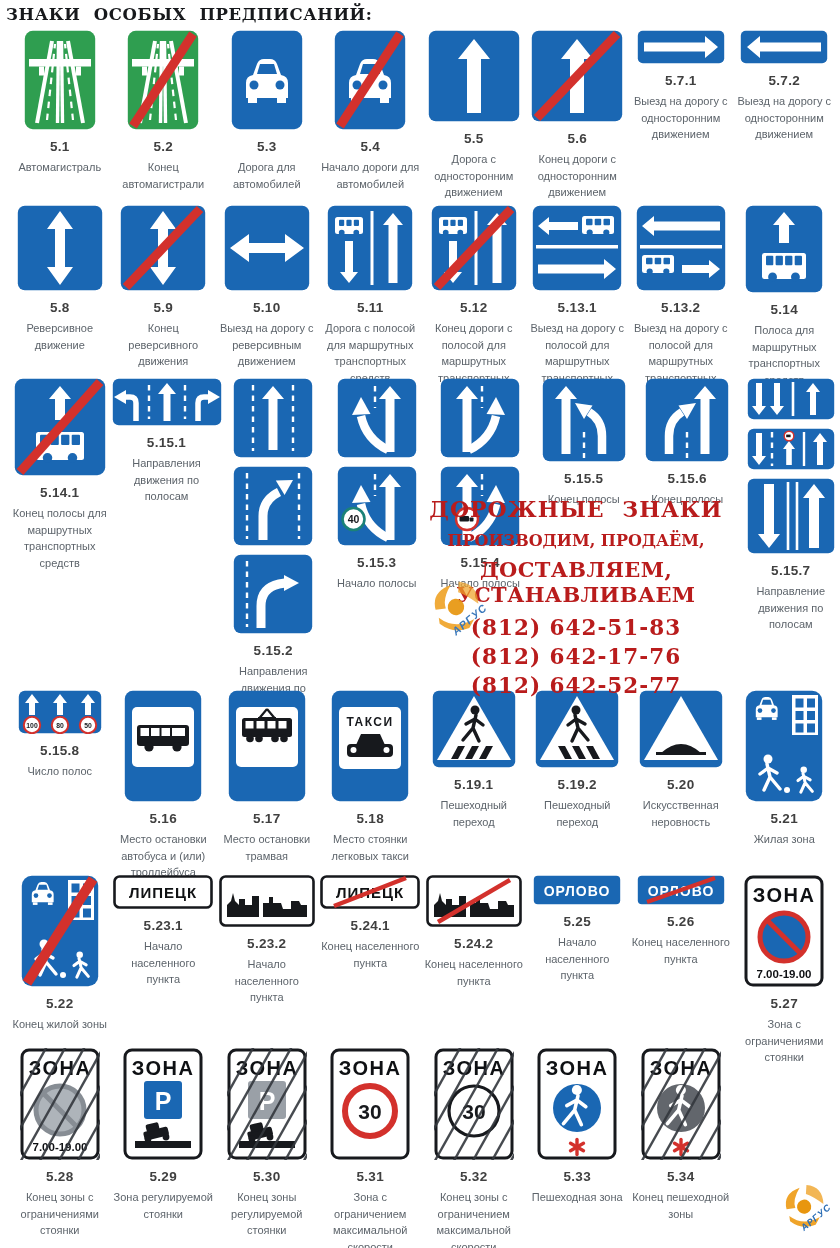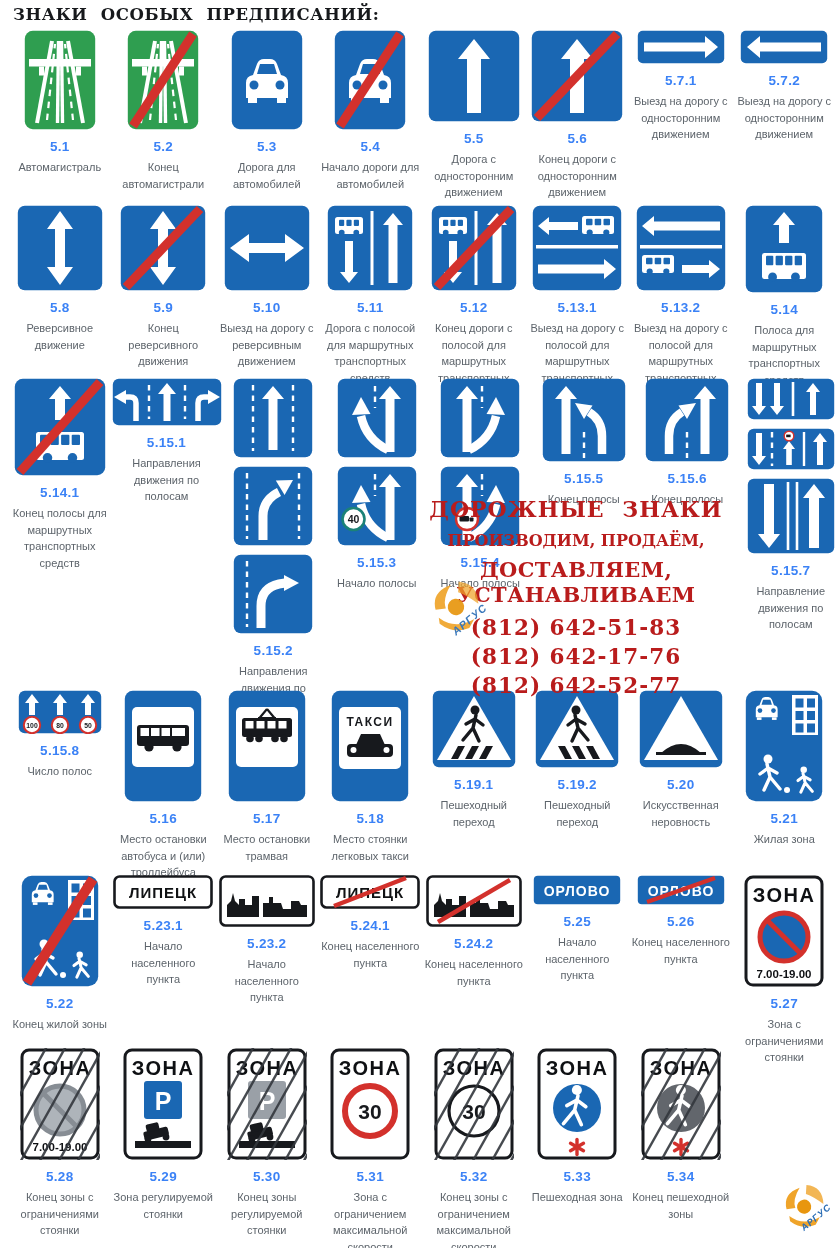--- a/index.html
+++ b/index.html
@@ -1,23 +1,23 @@
 <!DOCTYPE html>
 <html><head>
 <meta charset="utf-8">
 <style>
   html,body{margin:0;padding:0;background:#fff;}
   .page{position:relative;width:840px;height:1248px;background:#fff;overflow:hidden;
         font-family:"Liberation Sans",sans-serif;}
-  .title{position:absolute;left:13px;top:5px;margin:0;font-family:"DejaVu Serif",serif;
+  .title{position:absolute;left:6px;top:5px;margin:0;font-family:"DejaVu Serif",serif;
          font-size:16.5px;font-weight:bold;color:#17191c;letter-spacing:.6px;word-spacing:7px;}
   .row{position:absolute;left:8px;width:828px;display:flex;align-items:flex-start;}
   .cell{flex:0 0 103.5px;display:flex;flex-direction:column;align-items:center;text-align:center;}
   .icon{display:flex;flex-direction:column;align-items:flex-end;gap:8px;}
-  .num{margin-top:9px;font-size:13.5px;font-weight:bold;color:#3b82f6;letter-spacing:.3px;}
+  .num{margin-top:9px;font-size:13.5px;font-weight:bold;color:#404040;letter-spacing:.3px;}
   .cap{margin-top:5px;font-size:11px;line-height:1.5;color:#5d646b;max-width:100px;}
   .ad{position:absolute;left:418px;top:496px;width:316px;text-align:center;
       font-family:"DejaVu Serif",serif;color:#b91c1c;}
   .ad .t1{font-size:22px;font-weight:bold;letter-spacing:1px;word-spacing:9px;}
   .ad .t2{margin-top:9px;font-size:16px;font-weight:bold;}
   .ad .t3{margin-top:7px;font-size:21px;font-weight:bold;letter-spacing:.4px;}
   .ad .phones{margin-top:7px;font-size:21.5px;font-weight:bold;letter-spacing:1px;line-height:1.34;}
   .logo{position:absolute;}
 </style>
 </head>

